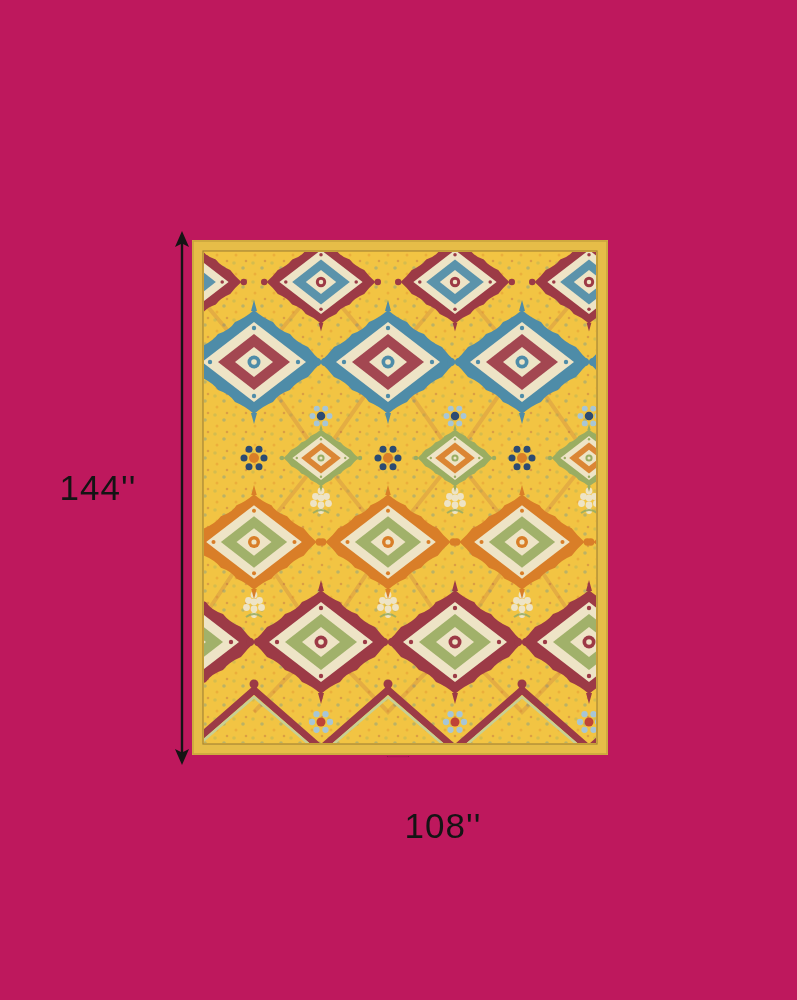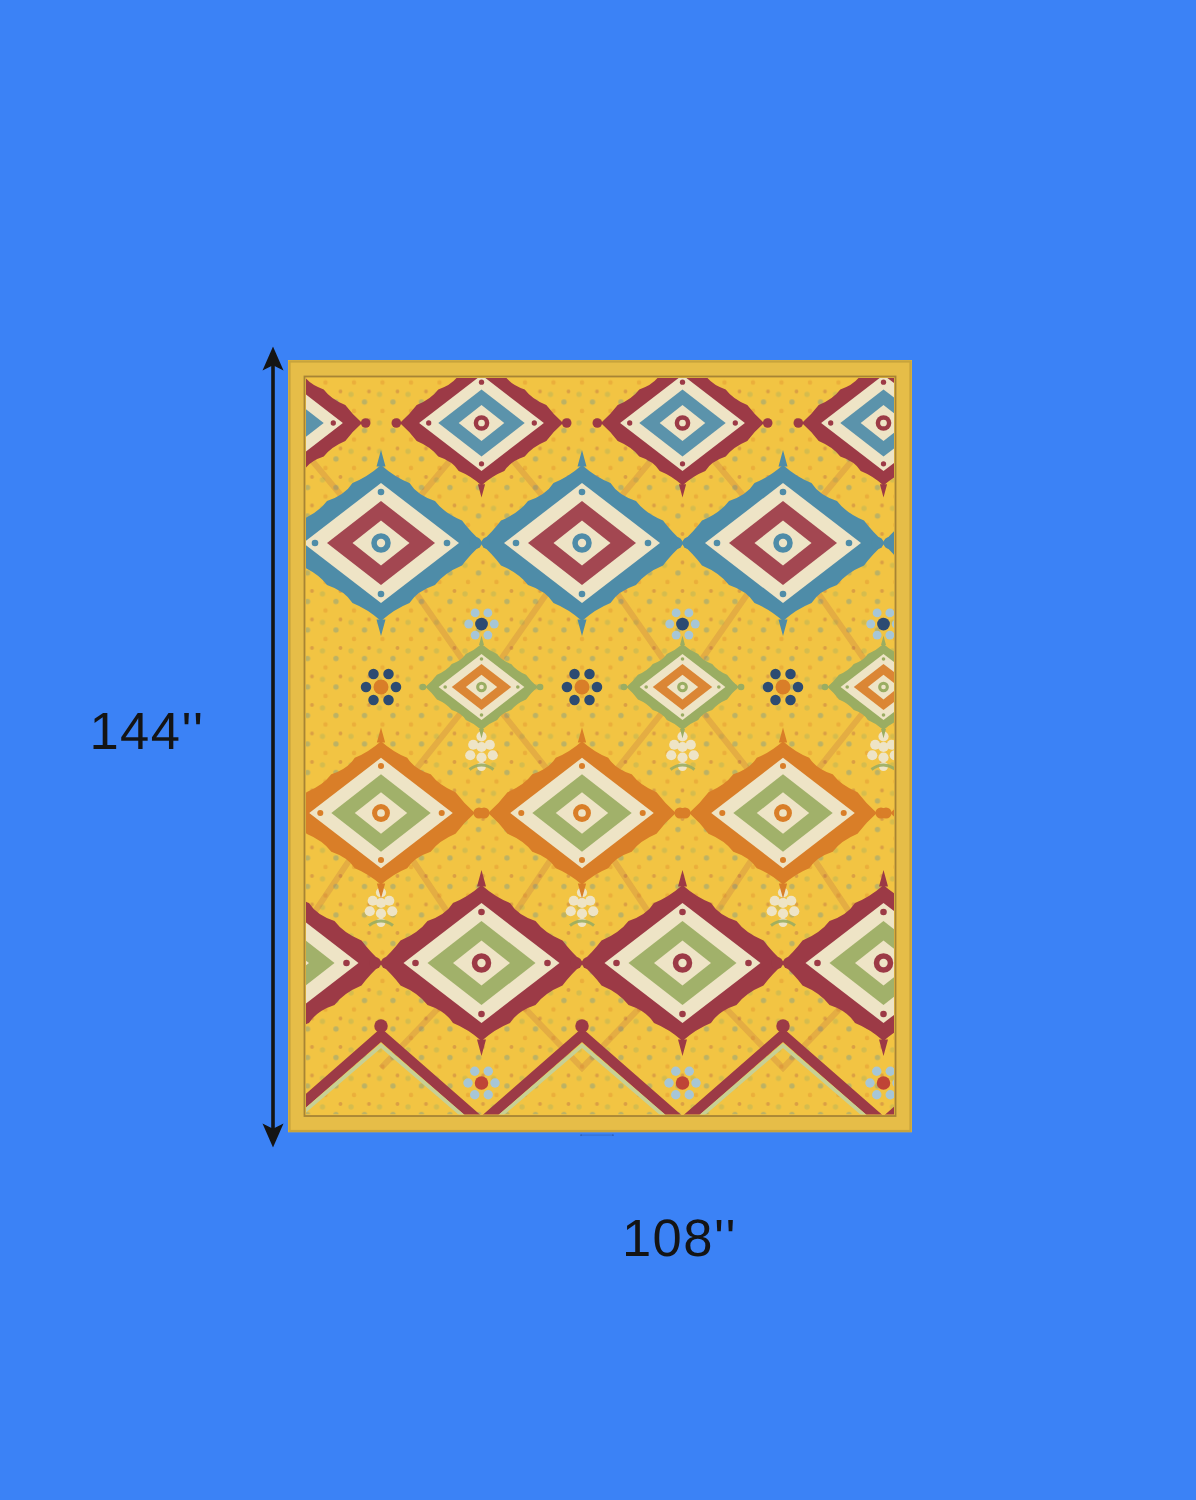--- a/index.html
+++ b/index.html
@@ -5,21 +5,21 @@
   html, body {
     margin: 0;
     padding: 0;
     background: #ffffff;
     font-family: "Liberation Sans", sans-serif;
   }
   .canvas {
     position: relative;
     width: 797px;
     height: 1000px;
-    background: #3b82f6;
+    background: #be185d;
     overflow: hidden;
   }
   
   .rug {
     position: absolute;
     left: 192px;
     top: 240px;
     width: 416px;
     height: 515px;
   }
@@ -58,21 +58,21 @@
 
   .dim-label {
     position: absolute;
     color: var(--text);
     font-size: 35px;
     letter-spacing: 1px;
     text-align: center;
     white-space: nowrap;
   }
   .label-height { left: 53px; top: 468px; width: 90px; }
-  .label-width  { left: 408px; top: 806px; width: 90px; }
+  .label-width  { left: 398px; top: 806px; width: 90px; }
 </style>
 </head>
 <body>
 
 <div class="canvas">
 
   <div class="rug">
     <svg viewBox="0 0 416 515" preserveAspectRatio="none" role="img" aria-label="ornate yellow multicolor medallion area rug">
       <defs>
         <g id="med">

